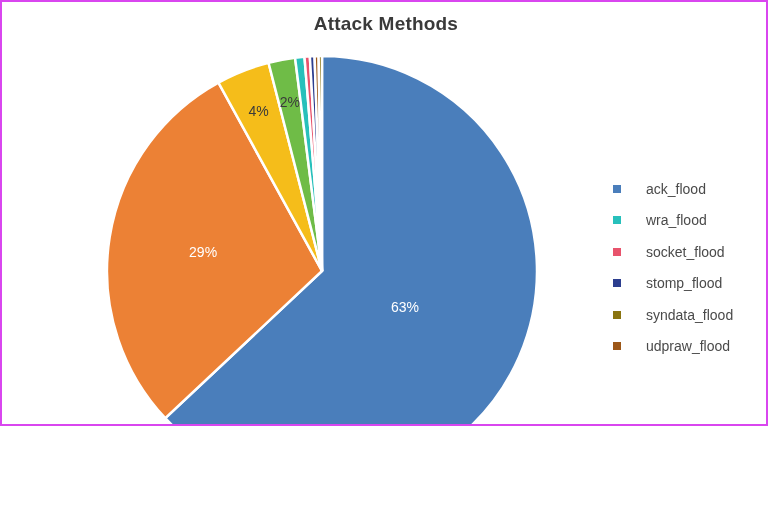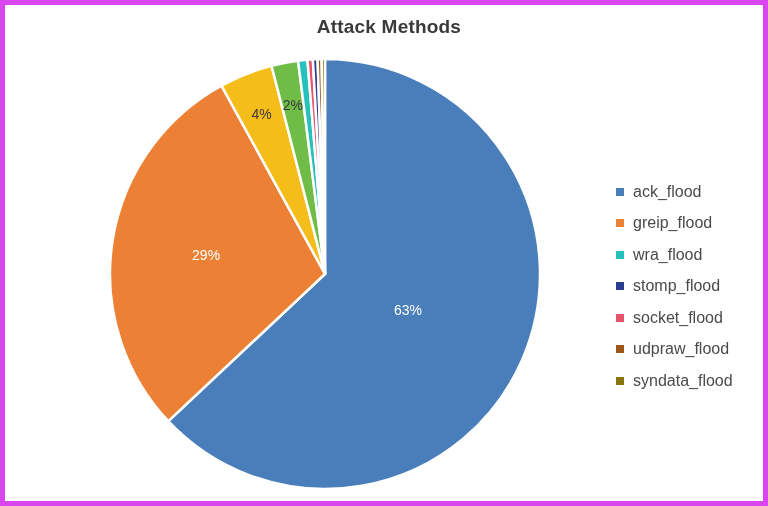--- a/index.html
+++ b/index.html
@@ -9,24 +9,24 @@
   body {
     width: 768px;
     height: 506px;
     background: #ffffff;
     font-family: "Liberation Sans", sans-serif;
     overflow: hidden;
   }
   #chart-card {
     position: relative;
     width: 768px;
-    height: 506px;
+    height: 426px;
     box-sizing: border-box;
     background: #ffffff;
-    border: 5px solid #d946ef;
+    border: 2px solid #d946ef;
     overflow: hidden;
   }
   #chart-title {
     position: absolute;
     top: 11px;
     left: 0;
     width: 768px;
     text-align: center;
     font-size: 19px;
     font-weight: bold;
@@ -64,24 +64,25 @@
     align-items: center;
     height: 31.5px;
   }
   .legend-swatch {
     width: 8px;
     height: 8px;
     flex: 0 0 8px;
     margin-right: 9px;
   }
   .legend-label {
-    font-size: 16px;
+    font-size: 14px;
     color: #4a4a4a;
     white-space: nowrap;
     line-height: 1;
+    margin-left: 16px;
   }
 </style>
 </head>
 <body>
 
 <div id="chart-card">
 
   <div id="chart-title">Attack Methods</div>
 
   <div id="pie-area">
@@ -105,38 +106,34 @@
         </g>
     </svg>
   </div>
 
   <div id="legend">
       <div class="legend-item">
         <span class="legend-swatch" style="background: rgb(74, 126, 187);"></span>
         <span class="legend-label">ack_flood</span>
       </div>
       <div class="legend-item">
-        <span class="legend-swatch" style="background: rgb(236, 129, 53);"></span>
-        <span class="legend-label">greip_flood</span>
+        <span class="legend-swatch" style="background: rgb(39, 192, 187);"></span>
+        <span class="legend-label">wra_flood</span>
       </div>
       <div class="legend-item">
-        <span class="legend-swatch" style="background: rgb(39, 192, 187);"></span>
-        <span class="legend-label">wra_flood</span>
+        <span class="legend-swatch" style="background: rgb(232, 83, 108);"></span>
+        <span class="legend-label">socket_flood</span>
       </div>
       <div class="legend-item">
         <span class="legend-swatch" style="background: rgb(44, 62, 143);"></span>
         <span class="legend-label">stomp_flood</span>
       </div>
       <div class="legend-item">
-        <span class="legend-swatch" style="background: rgb(232, 83, 108);"></span>
-        <span class="legend-label">socket_flood</span>
+        <span class="legend-swatch" style="background: rgb(138, 116, 16);"></span>
+        <span class="legend-label">syndata_flood</span>
       </div>
       <div class="legend-item">
         <span class="legend-swatch" style="background: rgb(156, 87, 24);"></span>
         <span class="legend-label">udpraw_flood</span>
-      </div>
-      <div class="legend-item">
-        <span class="legend-swatch" style="background: rgb(138, 116, 16);"></span>
-        <span class="legend-label">syndata_flood</span>
       </div>
     </div>
 
 </div>
 
 </body></html>

